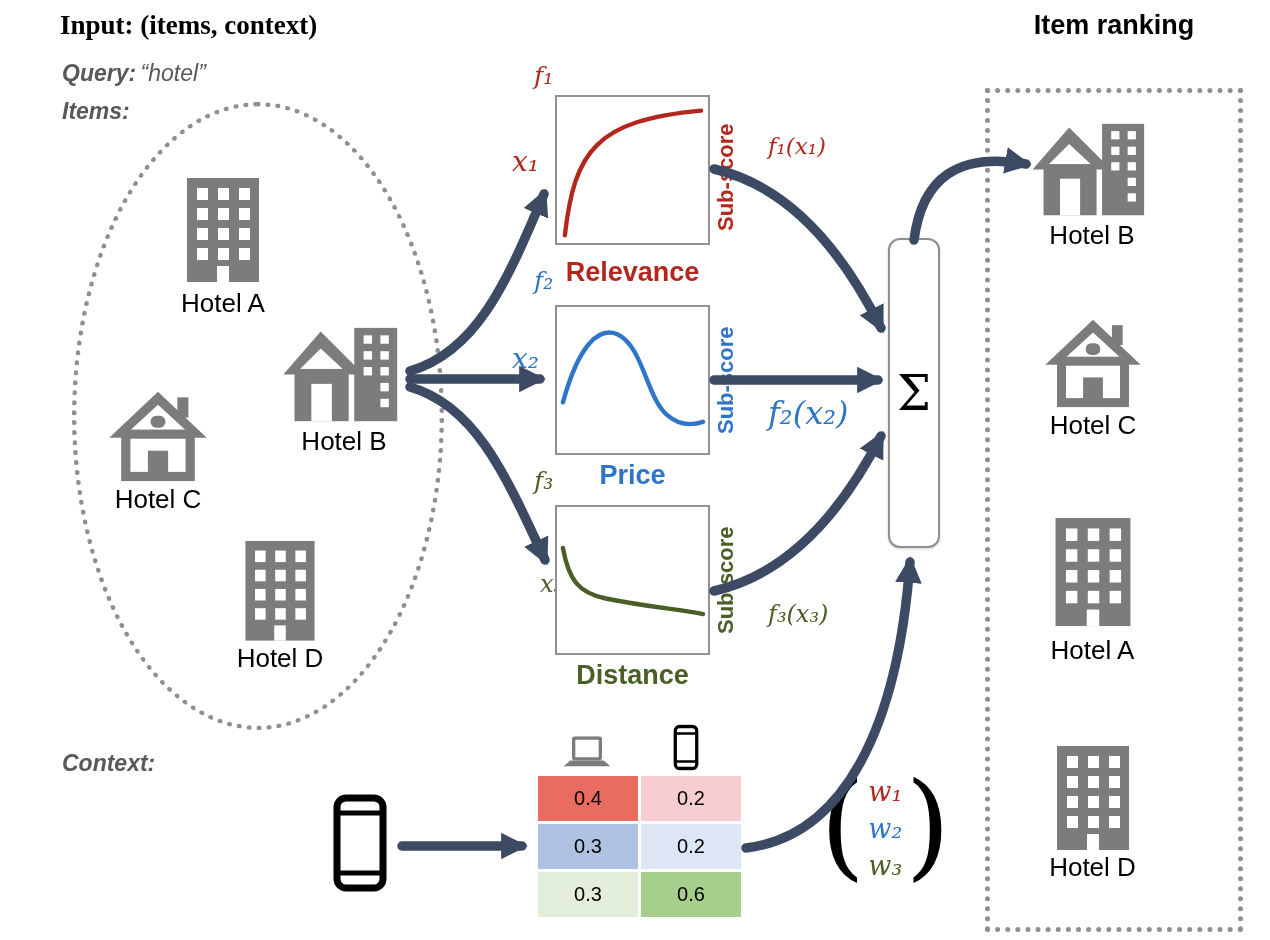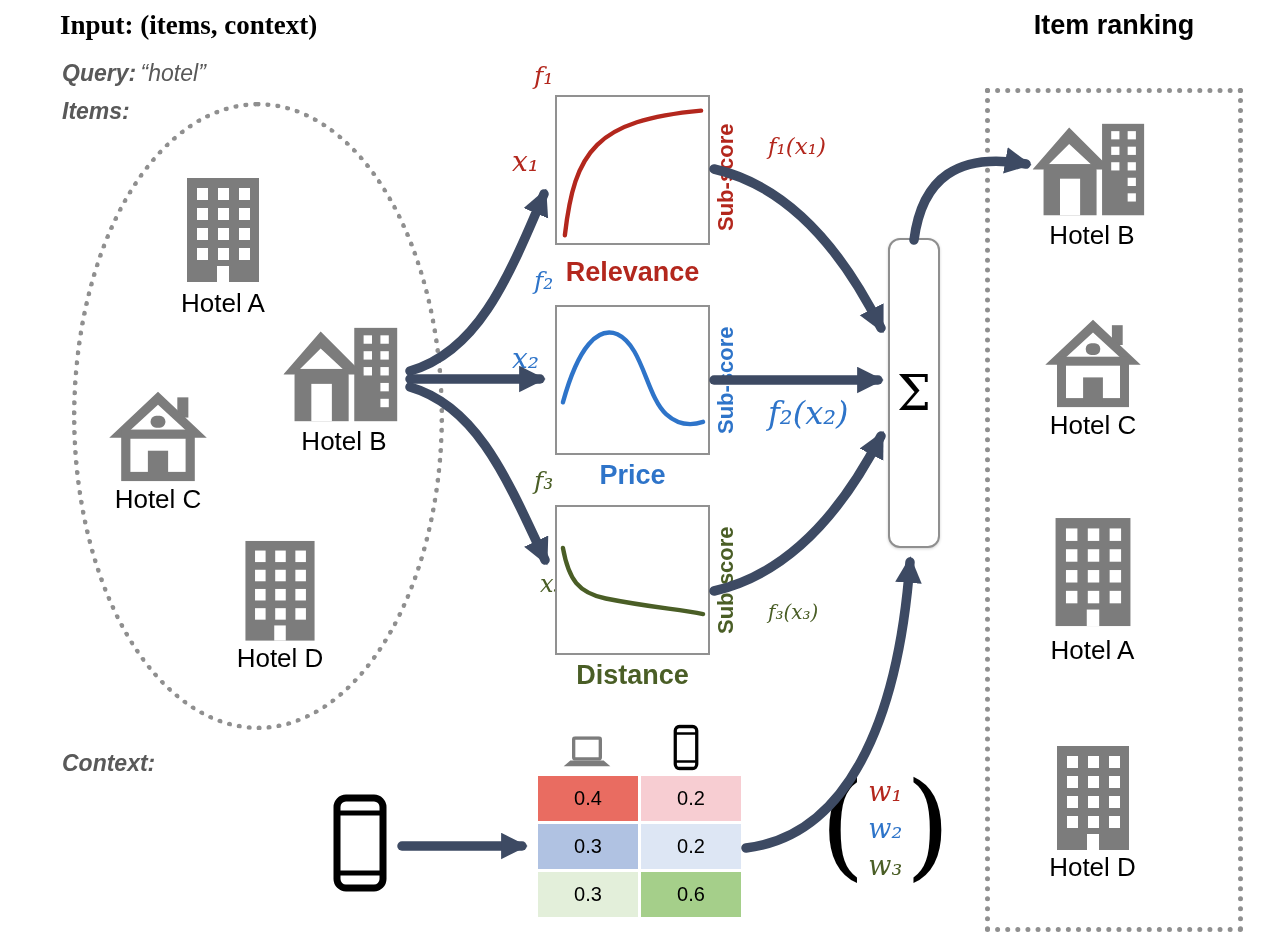--- a/index.html
+++ b/index.html
@@ -152,21 +152,21 @@
 
   <div class="abs math green" style="left:534px; top:466px;">f₃</div>
   <div class="abs math green" style="left:512px; top:570px; font-size:24px;margin-left:28px;">x₃</div>
   <div class="abs fbox" style="left:555px; top:505px; width:155px; height:150px;">
     <svg viewBox="0 0 155 150">
       <path d="M 6 42 C 12 75 22 88 50 94 C 95 103 125 105 150 110" fill="none" stroke="#4a5e26" stroke-width="4.5" stroke-linecap="round"></path>
     </svg>
   </div>
   <div class="abs subscore green" style="left:712px; top:505px;">Sub-score</div>
   <div class="abs feature green" style="left:530px; top:660px; width:205px;">Distance</div>
-  <div class="abs math green" style="left:768px; top:600px; font-size:20px;">f₃(x₃)</div>
+  <div class="abs math green" style="left:768px; top:600px; font-size:24px;">f₃(x₃)</div>
 
   <div class="abs sigma-box" style="left:888px; top:238px; width:52px; height:310px;">
     <span class="sigma">Σ</span>
   </div>
 
   <div class="abs dotted-rect" style="left:985px; top:88px; width:258px; height:844px;"></div>
   <div class="abs hotel" style="left:1028px; top:122px; width:128px;">
     <svg style="width:122px; height:96px;" viewBox="0 0 130 105">
         <use href="#sym-house-building"></use>
       </svg>

